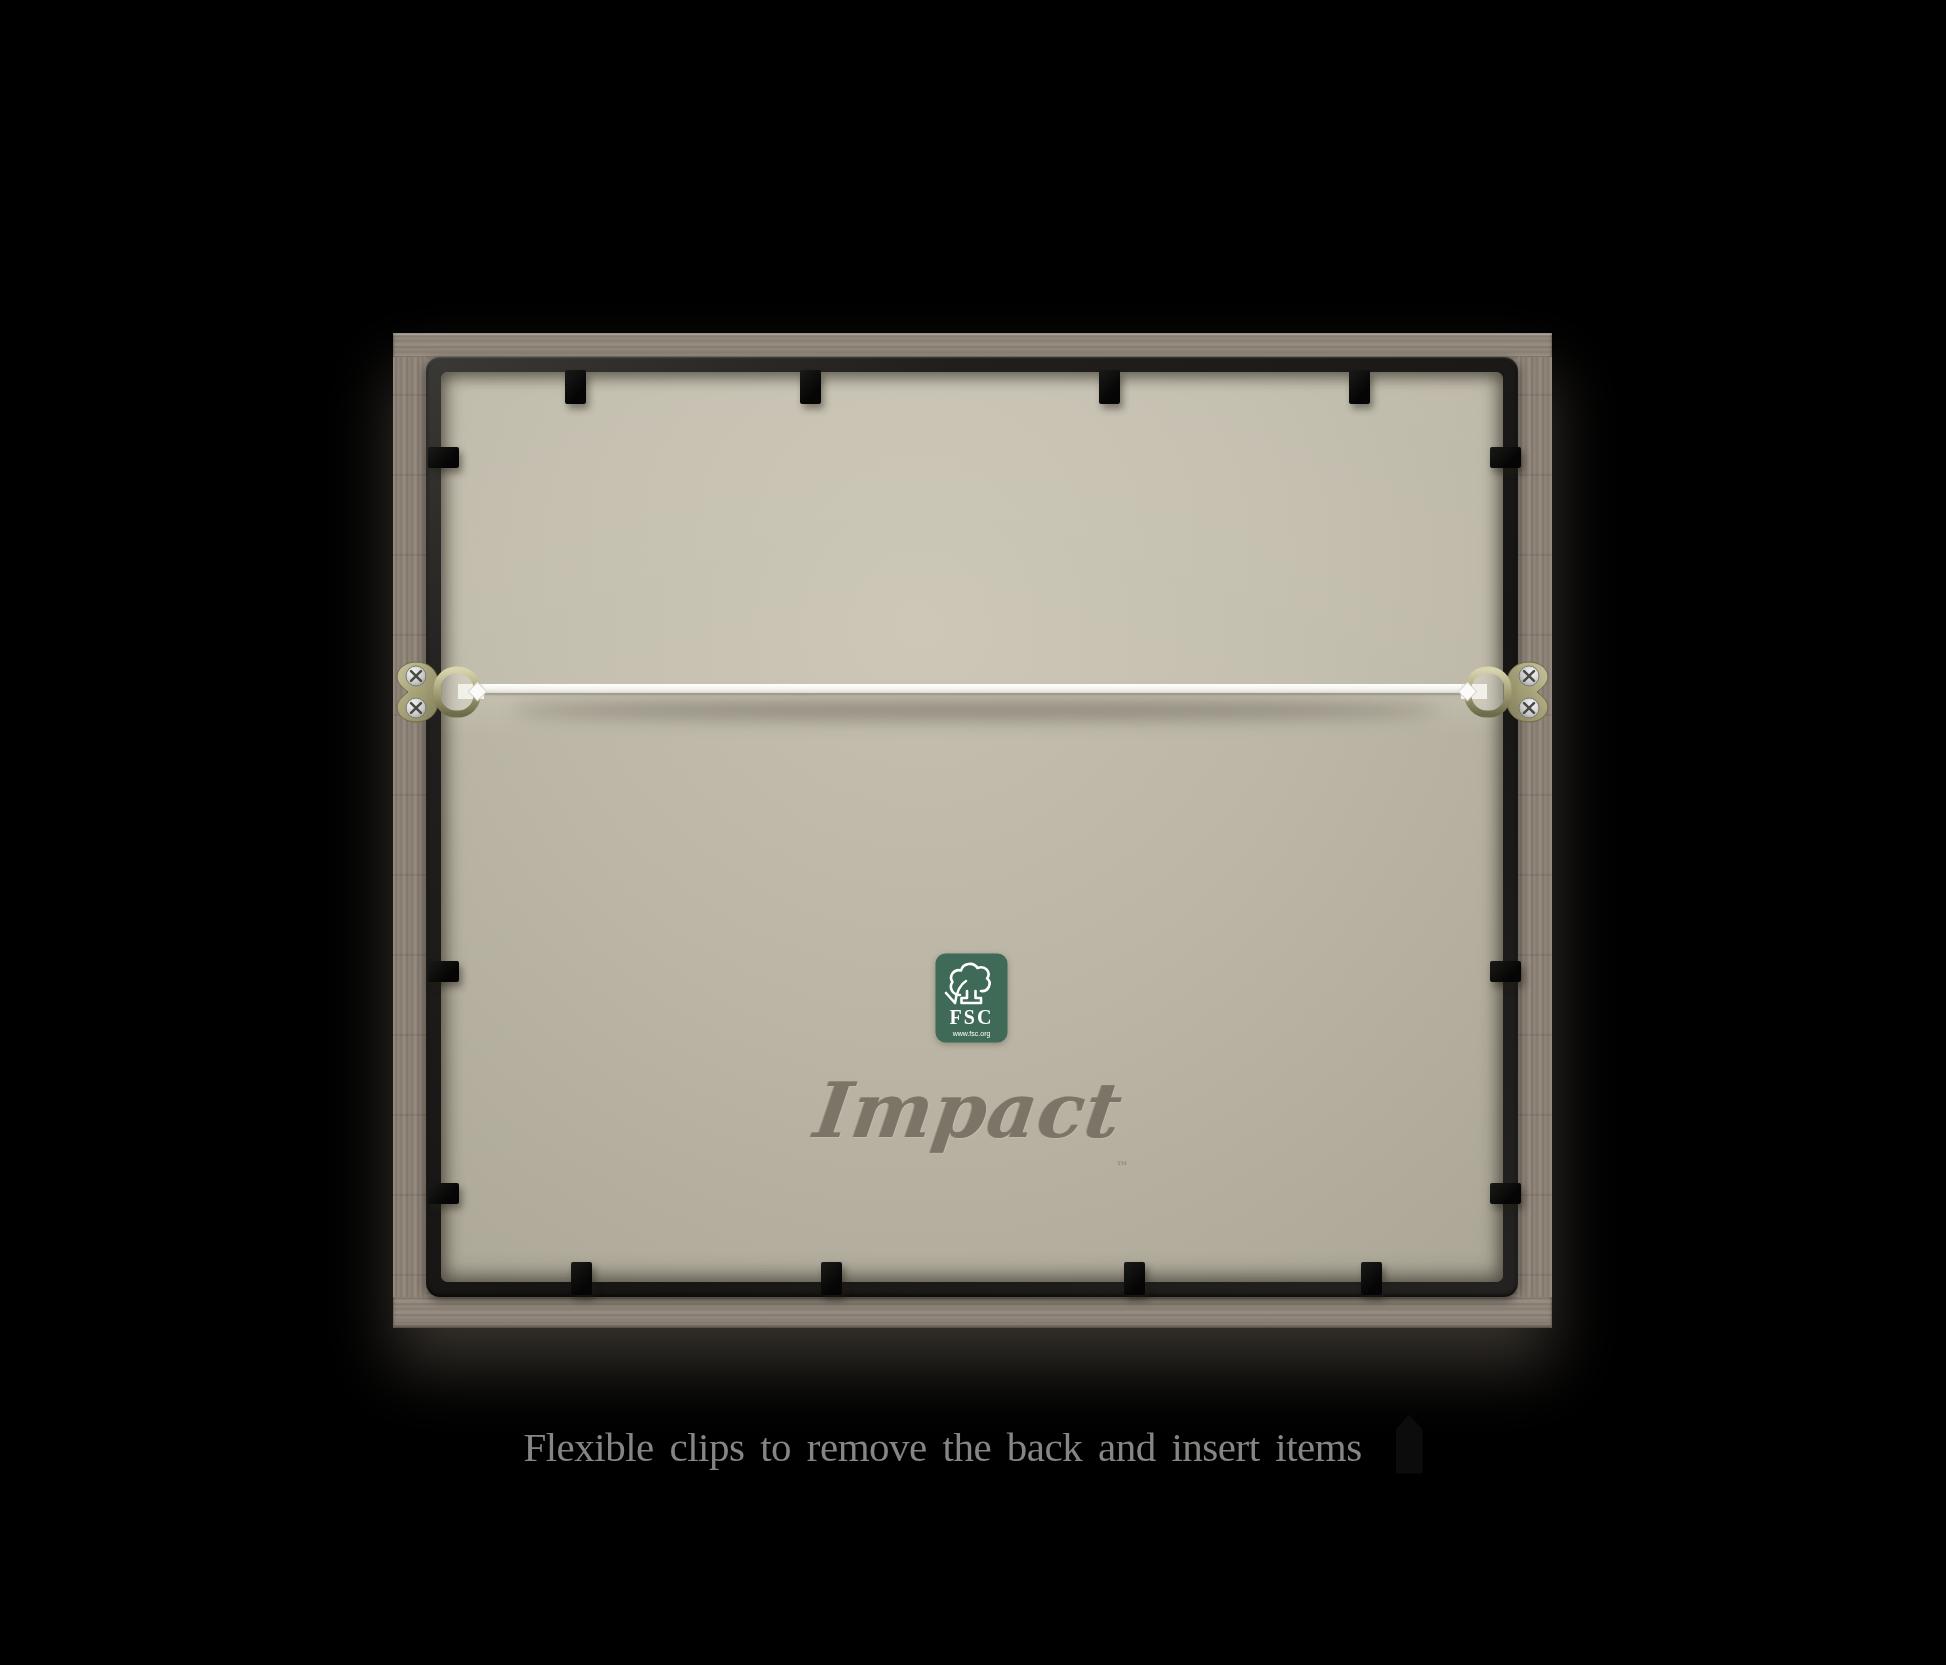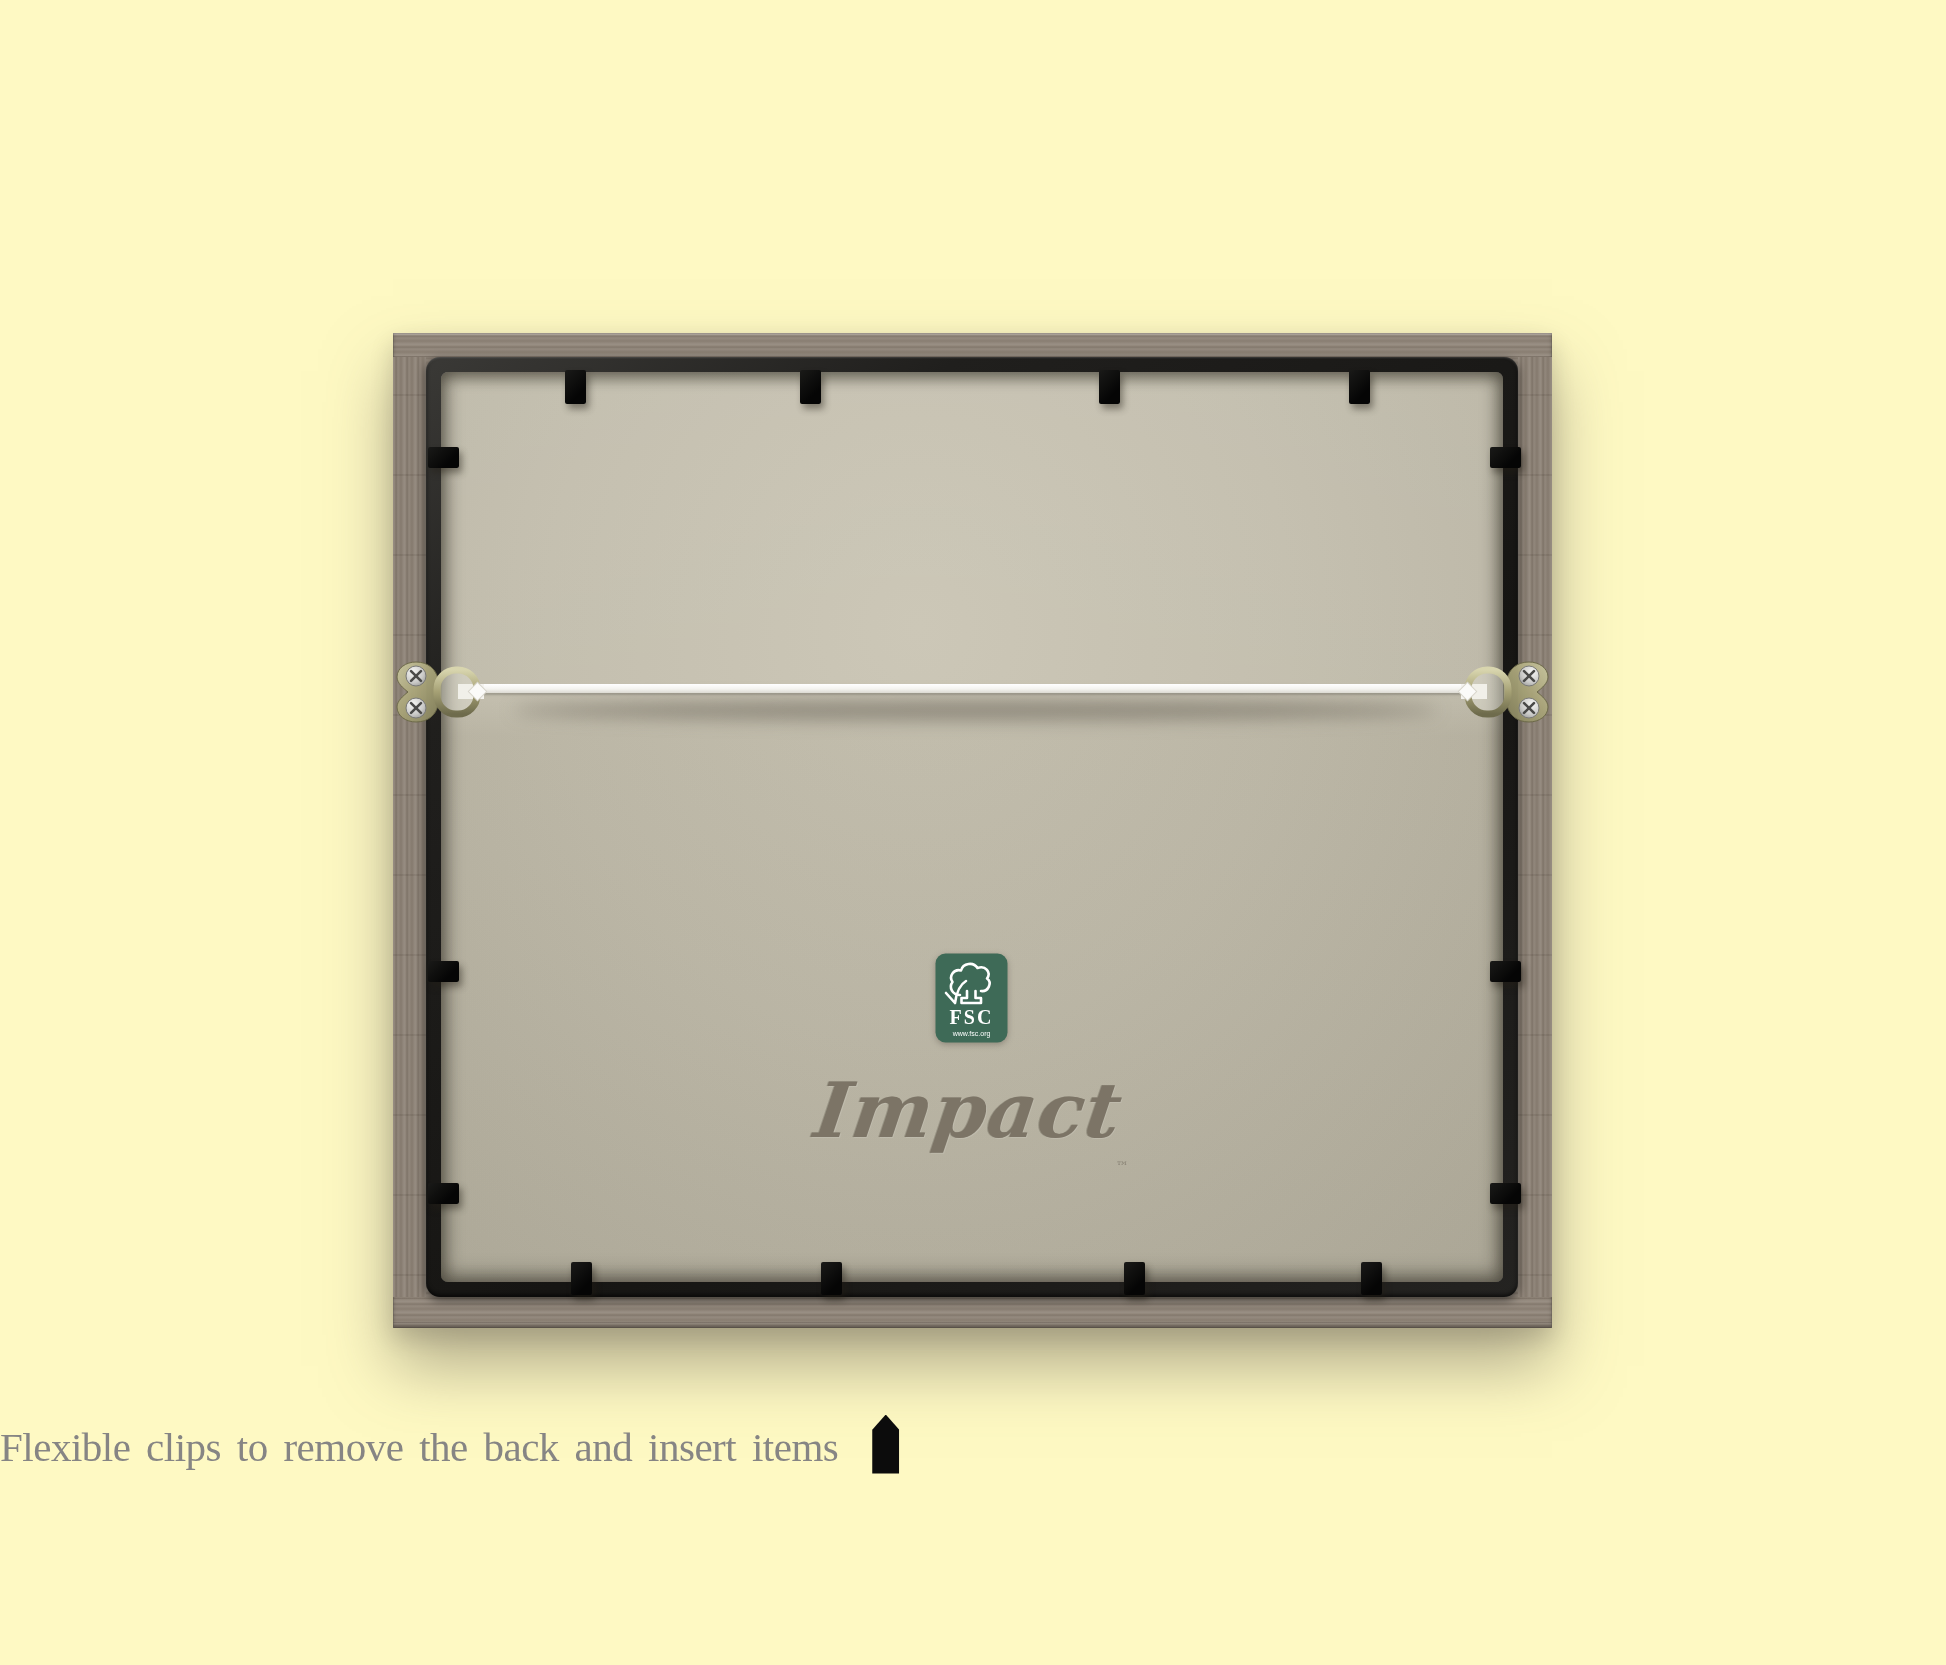--- a/index.html
+++ b/index.html
@@ -1,17 +1,17 @@
 <!DOCTYPE html>
 <html><head>
 <meta charset="utf-8">
 <style>
   html,body{margin:0;padding:0;background:#fff;}
   .stage{
-    position:relative;width:1946px;height:1665px;background:#fef9c3;overflow:hidden;
+    position:relative;width:1946px;height:1665px;background:#000000;overflow:hidden;
     font-family:"Liberation Serif", serif;
   }
 
   
   .frame{
     position:absolute;left:393px;top:333px;width:1159px;height:995px;
     background-color:#8f8478;
     background-image:
       repeating-linear-gradient(to bottom,
         rgba(255,255,255,0.10) 0px, rgba(255,255,255,0.02) 2px,
@@ -101,21 +101,21 @@
     text-shadow:1px 1px 0 rgba(255,255,255,.12), -1px 0 0 rgba(60,55,45,.25);
   }
   .brand-mark{
     display:inline-block;font-size:13px;color:#8a8476;vertical-align:-34px;
     margin-left:-6px;font-style:normal;font-family:"DejaVu Serif", serif;
   }
 
   
   .caption-row{
     position:absolute;left:0;right:0;top:1404px;height:86px;
-    display:flex;align-items:center;
+    display:flex;align-items:center;justify-content:center;
   }
   .caption-text{
     font-family:"Liberation Serif", serif;font-size:41px;color:#868584;
     letter-spacing:-0.5px;word-spacing:6px;
   }
   .caption-clip-icon{
     width:27px;height:59px;background:#0c0c0c;margin-left:34px;margin-top:-6px;
     clip-path:polygon(50% 0%,100% 26%,100% 100%,0% 100%,0% 26%);
     filter:drop-shadow(0 6px 6px rgba(0,0,0,.32));
   }

